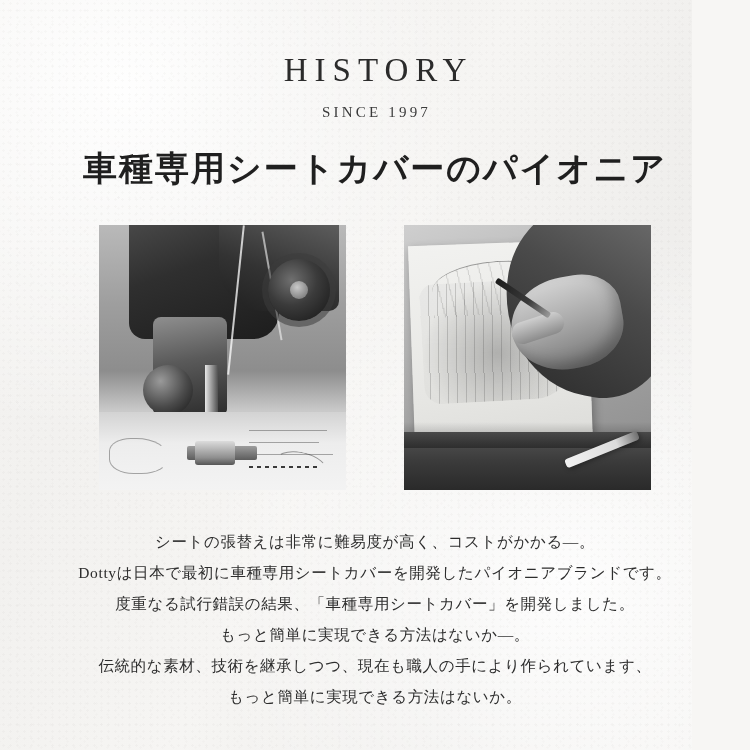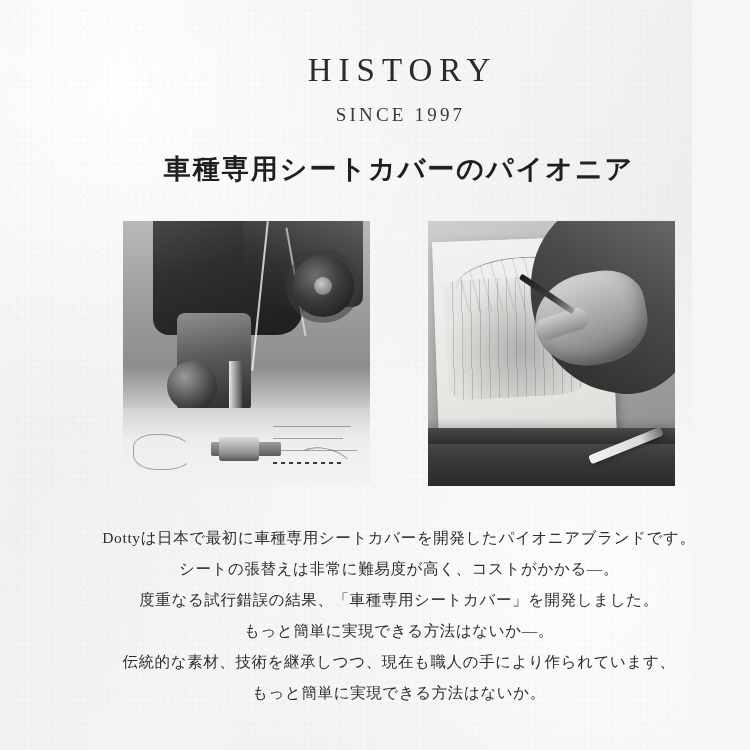--- a/index.html
+++ b/index.html
@@ -16,21 +16,20 @@
 
   #page {
     position: relative;
     width: 692px;
     height: 750px;
     background:
       radial-gradient(circle at 18% 12%, rgba(255,255,255,0.95) 0%, rgba(255,255,255,0) 40%),
       radial-gradient(circle at 82% 78%, rgba(255,255,255,0.9) 0%, rgba(255,255,255,0) 45%),
       linear-gradient(115deg, #f5f4f2 0%, #f2f1ef 25%, #f6f5f3 50%, #efeeec 75%, #f4f3f1 100%);
     box-sizing: border-box;
-    padding-left: 24px;
   }
   
   #paper-texture {
     position: absolute;
     inset: 0;
     pointer-events: none;
     opacity: 0.5;
     background-image:
       radial-gradient(rgba(160,155,150,0.10) 1px, transparent 1.2px),
       radial-gradient(rgba(180,175,170,0.08) 1px, transparent 1.2px),
@@ -54,29 +53,29 @@
     font-size: 33px;
     letter-spacing: 7px;
     color: #2b2b2b;
     font-weight: 400;
     line-height: 1.1;
     margin: 0 0 16px 0;
     padding-left: 7px;
   }
   .subtitle-en {
     font-family: "Liberation Serif", serif;
-    font-size: 19px;
+    font-size: 15px;
     letter-spacing: 3.2px;
     color: #3a3a3a;
     margin: 0 0 26px 0;
     padding-left: 3px;
   }
   .headline-jp {
     font-family: "Liberation Serif", serif;
-    font-size: 27px;
+    font-size: 34px;
     letter-spacing: 2px;
     color: #1f1f1f;
     font-weight: 700;
     margin: 0 0 34px 0;
     line-height: 1.3;
   }
 
   .photos {
     display: flex;
     justify-content: center;
@@ -351,22 +350,22 @@
         <div class="sk-arm"></div>
         <div class="sk-hand"></div>
         <div class="sk-finger"></div>
         <div class="sk-pencil"></div>
         <div class="sk-pencil2"></div>
       </div>
 
     </div>
 
     <div class="body-copy">
+      <p>シートの張替えは非常に難易度が高く、コストがかかる―。</p>
       <p>Dottyは日本で最初に車種専用シートカバーを開発したパイオニアブランドです。</p>
-      <p>シートの張替えは非常に難易度が高く、コストがかかる―。</p>
       <p>度重なる試行錯誤の結果、「車種専用シートカバー」を開発しました。</p>
       <p>もっと簡単に実現できる方法はないか―。</p>
       <p>伝統的な素材、技術を継承しつつ、現在も職人の手により作られています、</p>
       <p>もっと簡単に実現できる方法はないか。</p>
     </div>
 
   </div>
 </div>
 
 </body></html>

